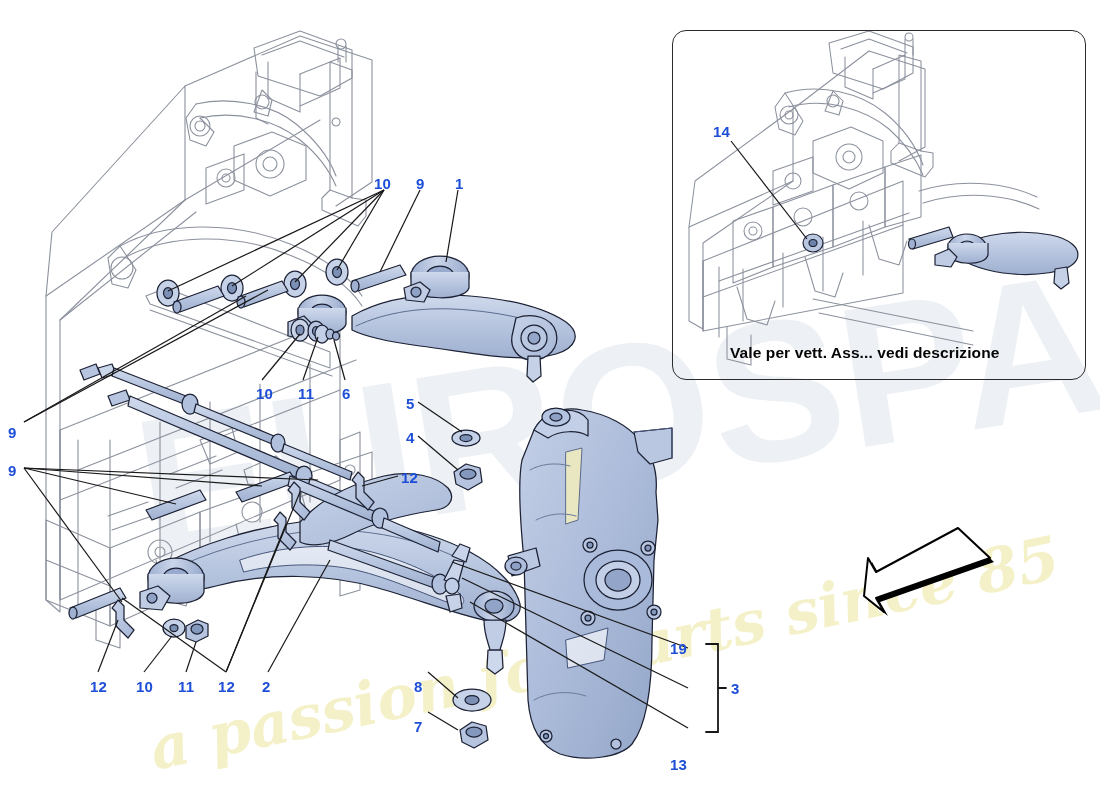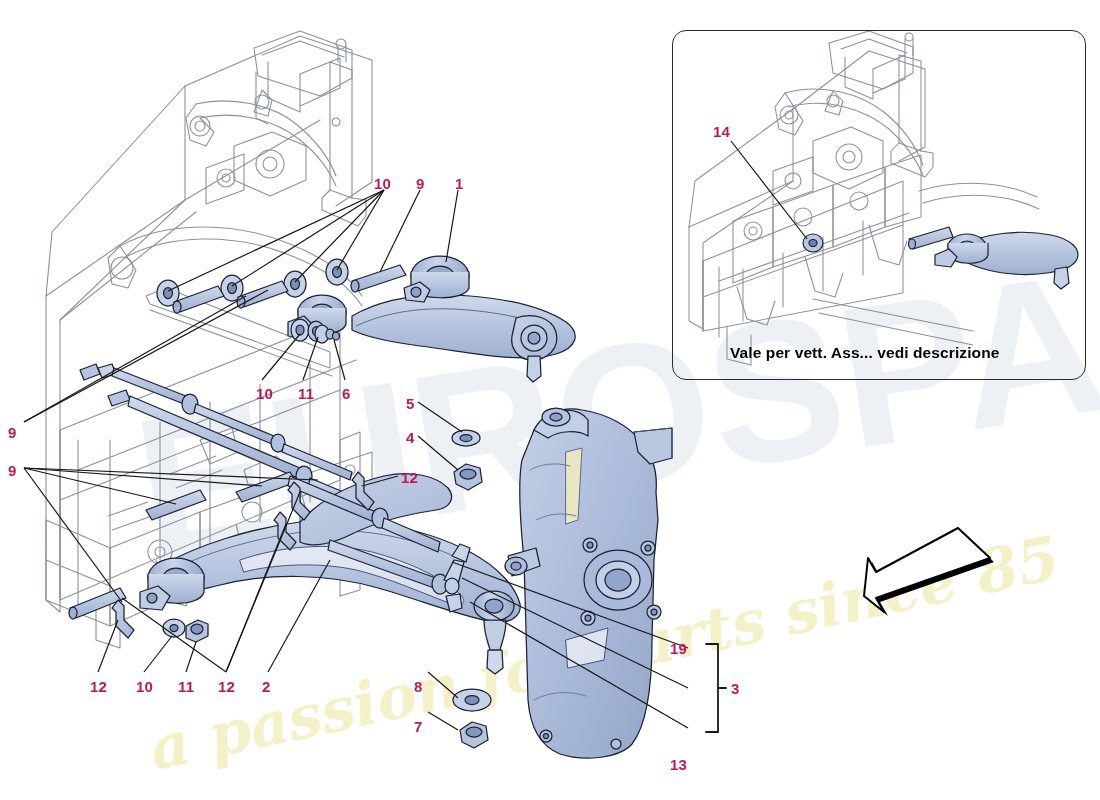--- a/index.html
+++ b/index.html
@@ -1,20 +1,20 @@
 <!DOCTYPE html>
 <html><head>
 <meta charset="utf-8">
 <style>
   html,body{margin:0;padding:0;background:#ffffff;}
   body{width:1100px;height:800px;overflow:hidden;position:relative;
        font-family:"Liberation Sans", sans-serif;}
   #stage{position:absolute;inset:0;width:1100px;height:800px;}
   svg.layer{position:absolute;left:0;top:0;width:1100px;height:800px;}
-  .callout{position:absolute;font-weight:bold;font-size:15px;color:#be185d;
+  .callout{position:absolute;font-weight:bold;font-size:15px;color:#1d4ed8;
            letter-spacing:.2px;line-height:1;user-select:none;}
   .insetcap{position:absolute;font-weight:bold;font-size:15.5px;color:#050505;
             white-space:nowrap;letter-spacing:.1px;}
 </style>
 </head>
 <body>
 
 <div id="stage">
 
   <svg class="layer" viewBox="0 0 1100 800">

